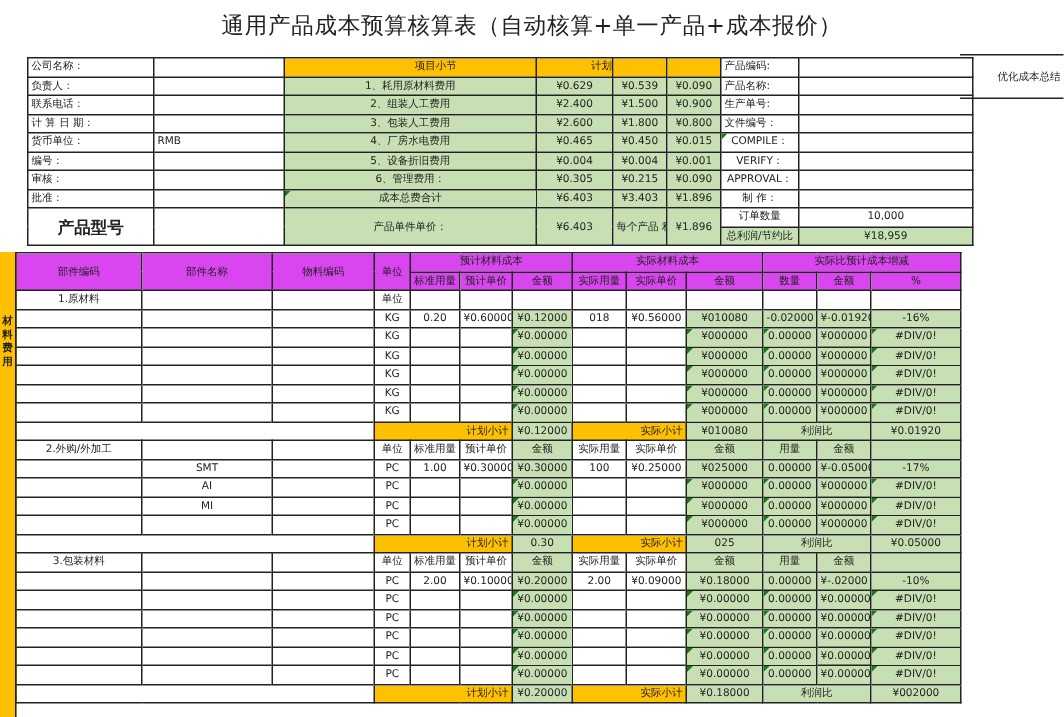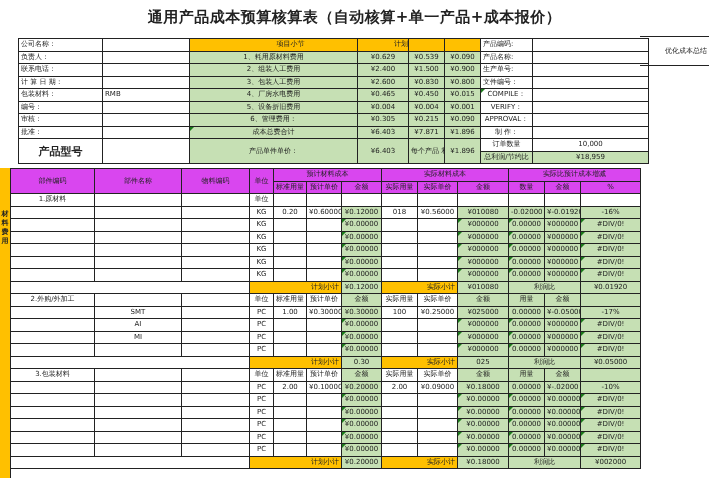--- a/index.html
+++ b/index.html
@@ -1,17 +1,17 @@
 <!DOCTYPE html>
 <html><head>
 <meta charset="utf-8">
 <style>
   html,body{margin:0;padding:0;background:#fff;}
   body{width:709px;height:478px;overflow:hidden;position:relative;font-family:"DejaVu Sans","Liberation Sans",sans-serif;color:#222;}
-  .title{position:absolute;left:0;top:8px;width:709px;text-align:center;font-size:15px;font-weight:bold;letter-spacing:0.5px;}
+  .title{position:absolute;left:0;top:8px;width:709px;text-align:center;font-size:15px;font-weight:normal;letter-spacing:0.5px;}
   table{border-collapse:collapse;position:absolute;table-layout:fixed;}
   td{font-size:7px;padding:0 2px;height:11.5px;line-height:11px;white-space:nowrap;overflow:hidden;border:1px solid #222;text-align:center;}
   .l{text-align:left;}
   .g{background:#c6e0b4;}
   .y{background:#ffc000;padding-left:36px;}
   .o{background:#d946ef;}
   .r{text-align:right;margin-top:24px;}
   .dot td{border-bottom:1px dotted #222;}
   .dv{border-right:1px dotted #222 !important;}
   .big{font-size:11px;font-weight:bold;}
@@ -66,27 +66,27 @@
         <td class="g">¥1.500</td>
         <td class="g">¥0.900</td>
         <td class="l">生产单号:</td>
         <td class="l"></td>
       </tr>
       <tr>
         <td class="l">计 算 日 期：</td>
         <td class="l"></td>
         <td class="g">3、包装人工费用</td>
         <td class="g">¥2.600</td>
-        <td class="g">¥0.830</td>
+        <td class="g">¥1.800</td>
         <td class="g">¥0.800</td>
         <td class="l">文件编号：</td>
         <td class="l"></td>
       </tr>
       <tr>
-        <td class="l">包装材料：</td>
+        <td class="l">货币单位：</td>
         <td class="l">RMB</td>
         <td class="g">4、厂房水电费用</td>
         <td class="g">¥0.465</td>
         <td class="g">¥0.450</td>
         <td class="g">¥0.015</td>
         <td class=" tri">COMPILE：</td>
         <td class="l"></td>
       </tr>
       <tr>
         <td class="l">编号：</td>
@@ -106,21 +106,21 @@
         <td class="g">¥0.215</td>
         <td class="g">¥0.090</td>
         <td>APPROVAL：</td>
         <td class="l"></td>
       </tr>
       <tr>
         <td class="l">批准：</td>
         <td class="l"></td>
         <td class="g tri">成本总费合计</td>
         <td class="g">¥6.403</td>
-        <td class="g">¥7.871</td>
+        <td class="g">¥3.403</td>
         <td class="g">¥1.896</td>
         <td>制 作：</td>
         <td class="l"></td>
       </tr>
       <tr>
         <td class="big" rowspan="2">产品型号</td>
         <td rowspan="2"></td>
         <td class="g" rowspan="2">产品单件单价：</td>
         <td class="g" rowspan="2">¥6.403</td>
         <td class="g" rowspan="2">每个产品 利润</td>

